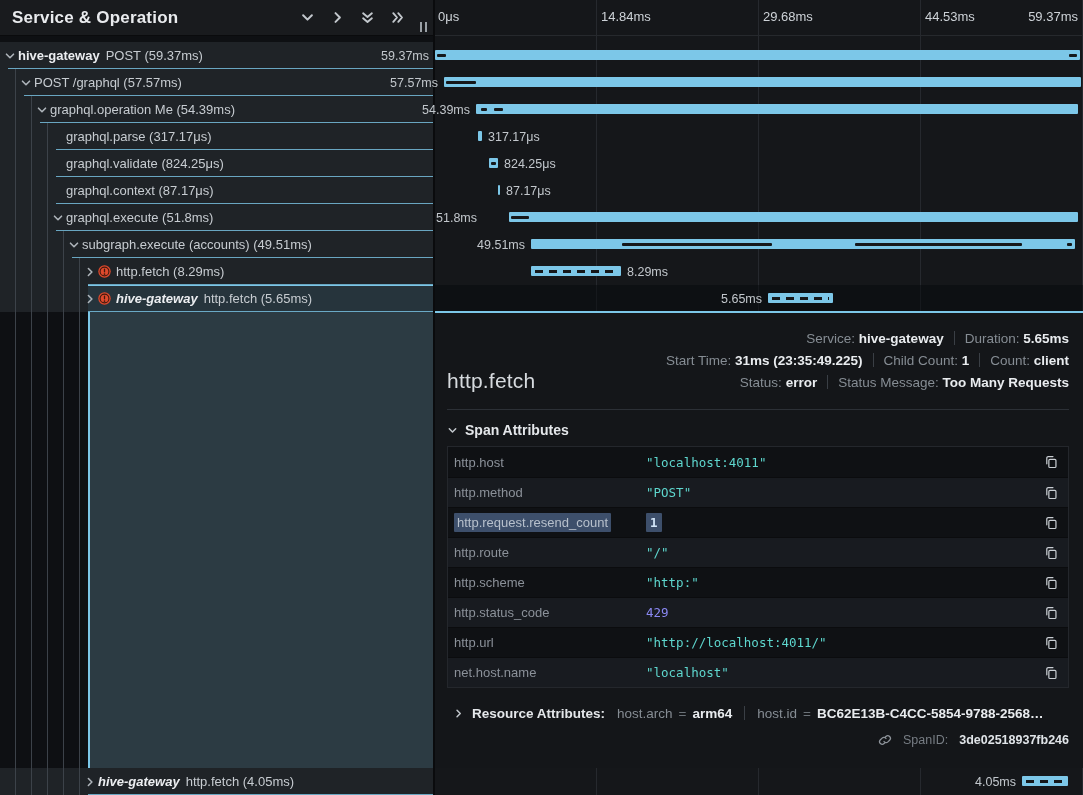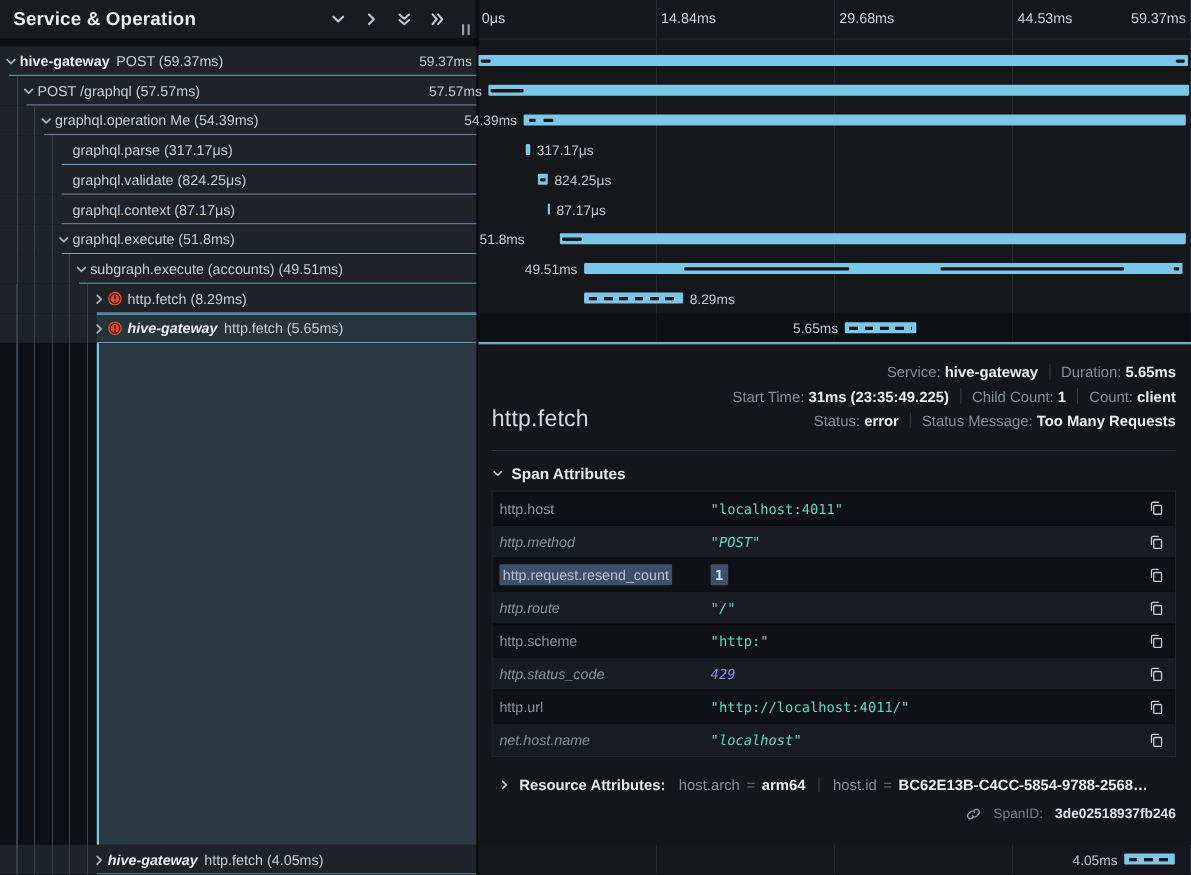--- a/index.html
+++ b/index.html
@@ -73,21 +73,21 @@
   .ovitem b{color:var(--boldtxt);font-weight:700;}
   .vsep{width:1px;height:14px;background:var(--sep);margin:0 10px;display:inline-block;}
   .hr{height:1px;background:#2c3036;margin:16px 0 0 0;}
   .sahead{display:flex;align-items:center;gap:7px;margin-top:12px;font-size:14px;
     font-weight:700;color:#e4e7ea;cursor:pointer;}
   .sahead .schev{color:#c3c8cd;width:11px;height:11px;}
 
   .atable{margin-top:8px;border:1px solid #24272c;}
   .arow{height:30px;display:flex;align-items:center;padding:0 8px 0 6px;}
   .arow.d{background:var(--adark);}
-  .arow.l{background:var(--alight);font-style:italic;}
+  .arow.l{background:var(--alight);}
   .arow + .arow{border-top:1px solid #0b0c0e;}
   .akey{width:192px;flex:0 0 192px;font-size:13px;color:var(--key);white-space:nowrap;}
   .aval{font-family:"DejaVu Sans Mono",monospace;font-size:12.5px;white-space:nowrap;}
   .aval.str{color:var(--str);}
   .aval.num{color:var(--num);}
   .hl{background:var(--sel);}
   .akey .hl{color:#b7c0cc;padding:2px 3px;border-radius:1px;}
   .aval .hl{color:#d3e6f8;padding:2px 4px;border-radius:1px;font-weight:700;}
   .copy{margin-left:auto;background:none;border:none;color:#c9ced3;cursor:pointer;
     width:18px;height:18px;padding:0;display:flex;align-items:center;justify-content:center;}

